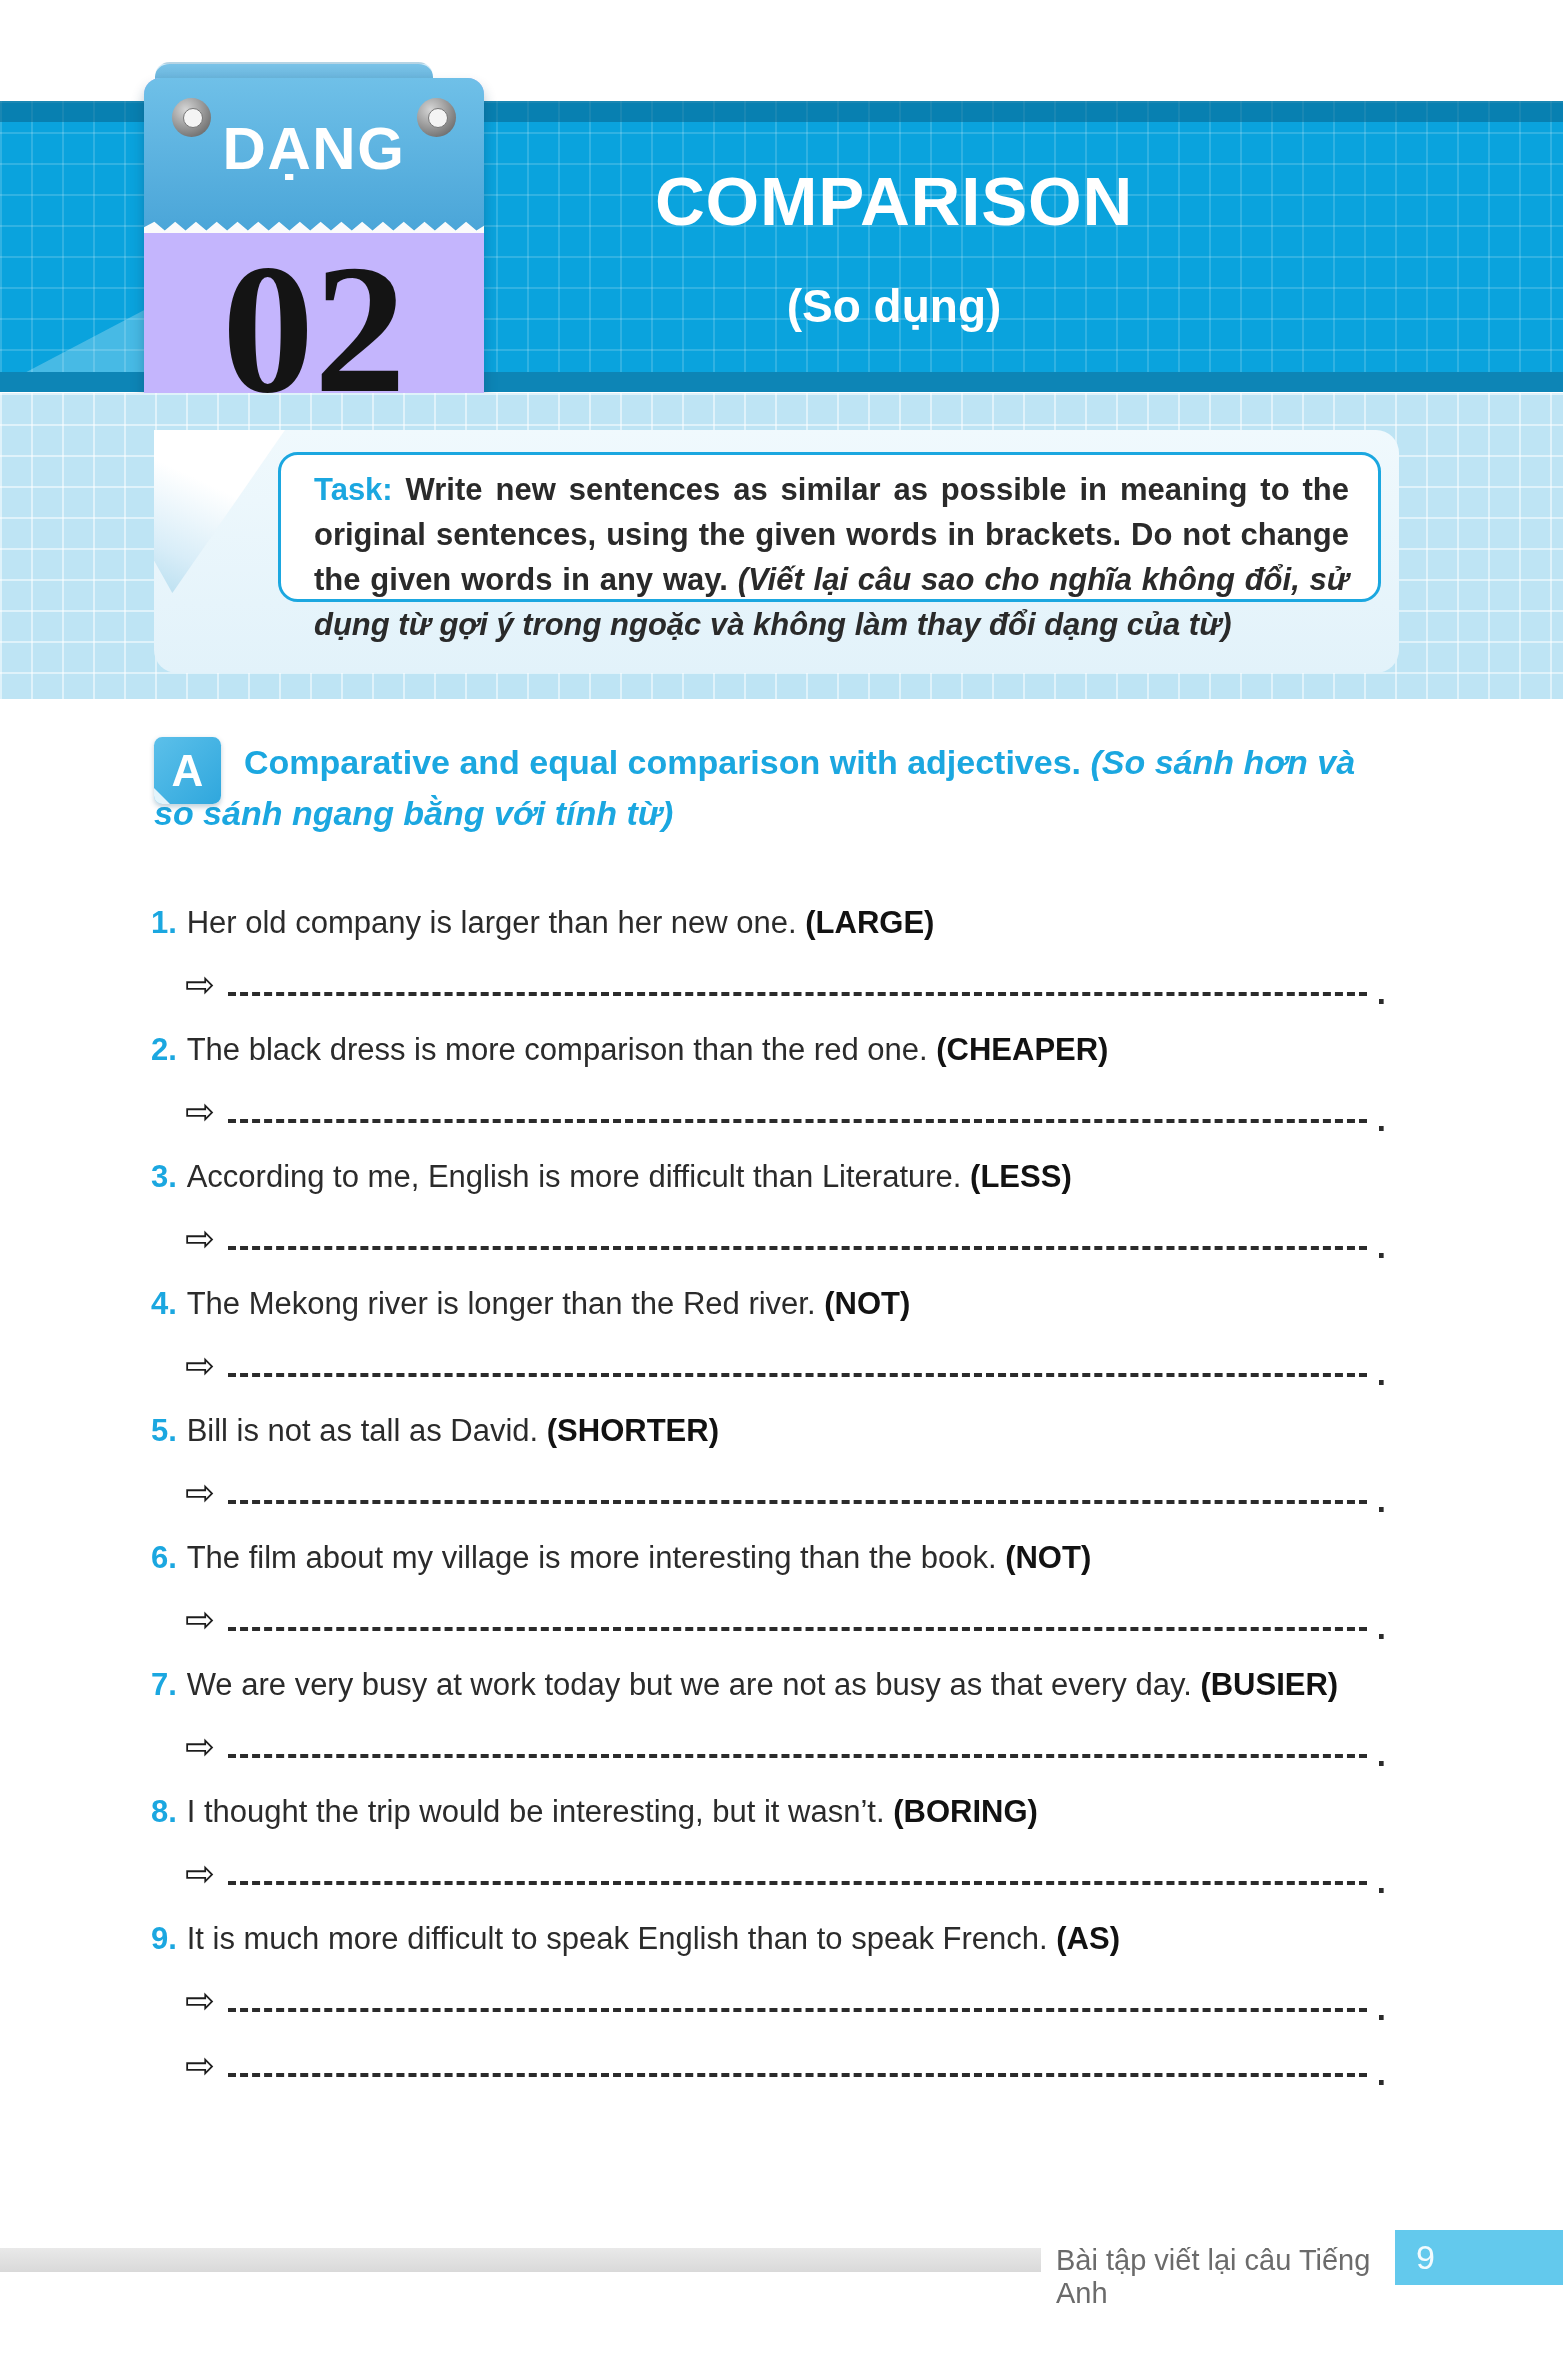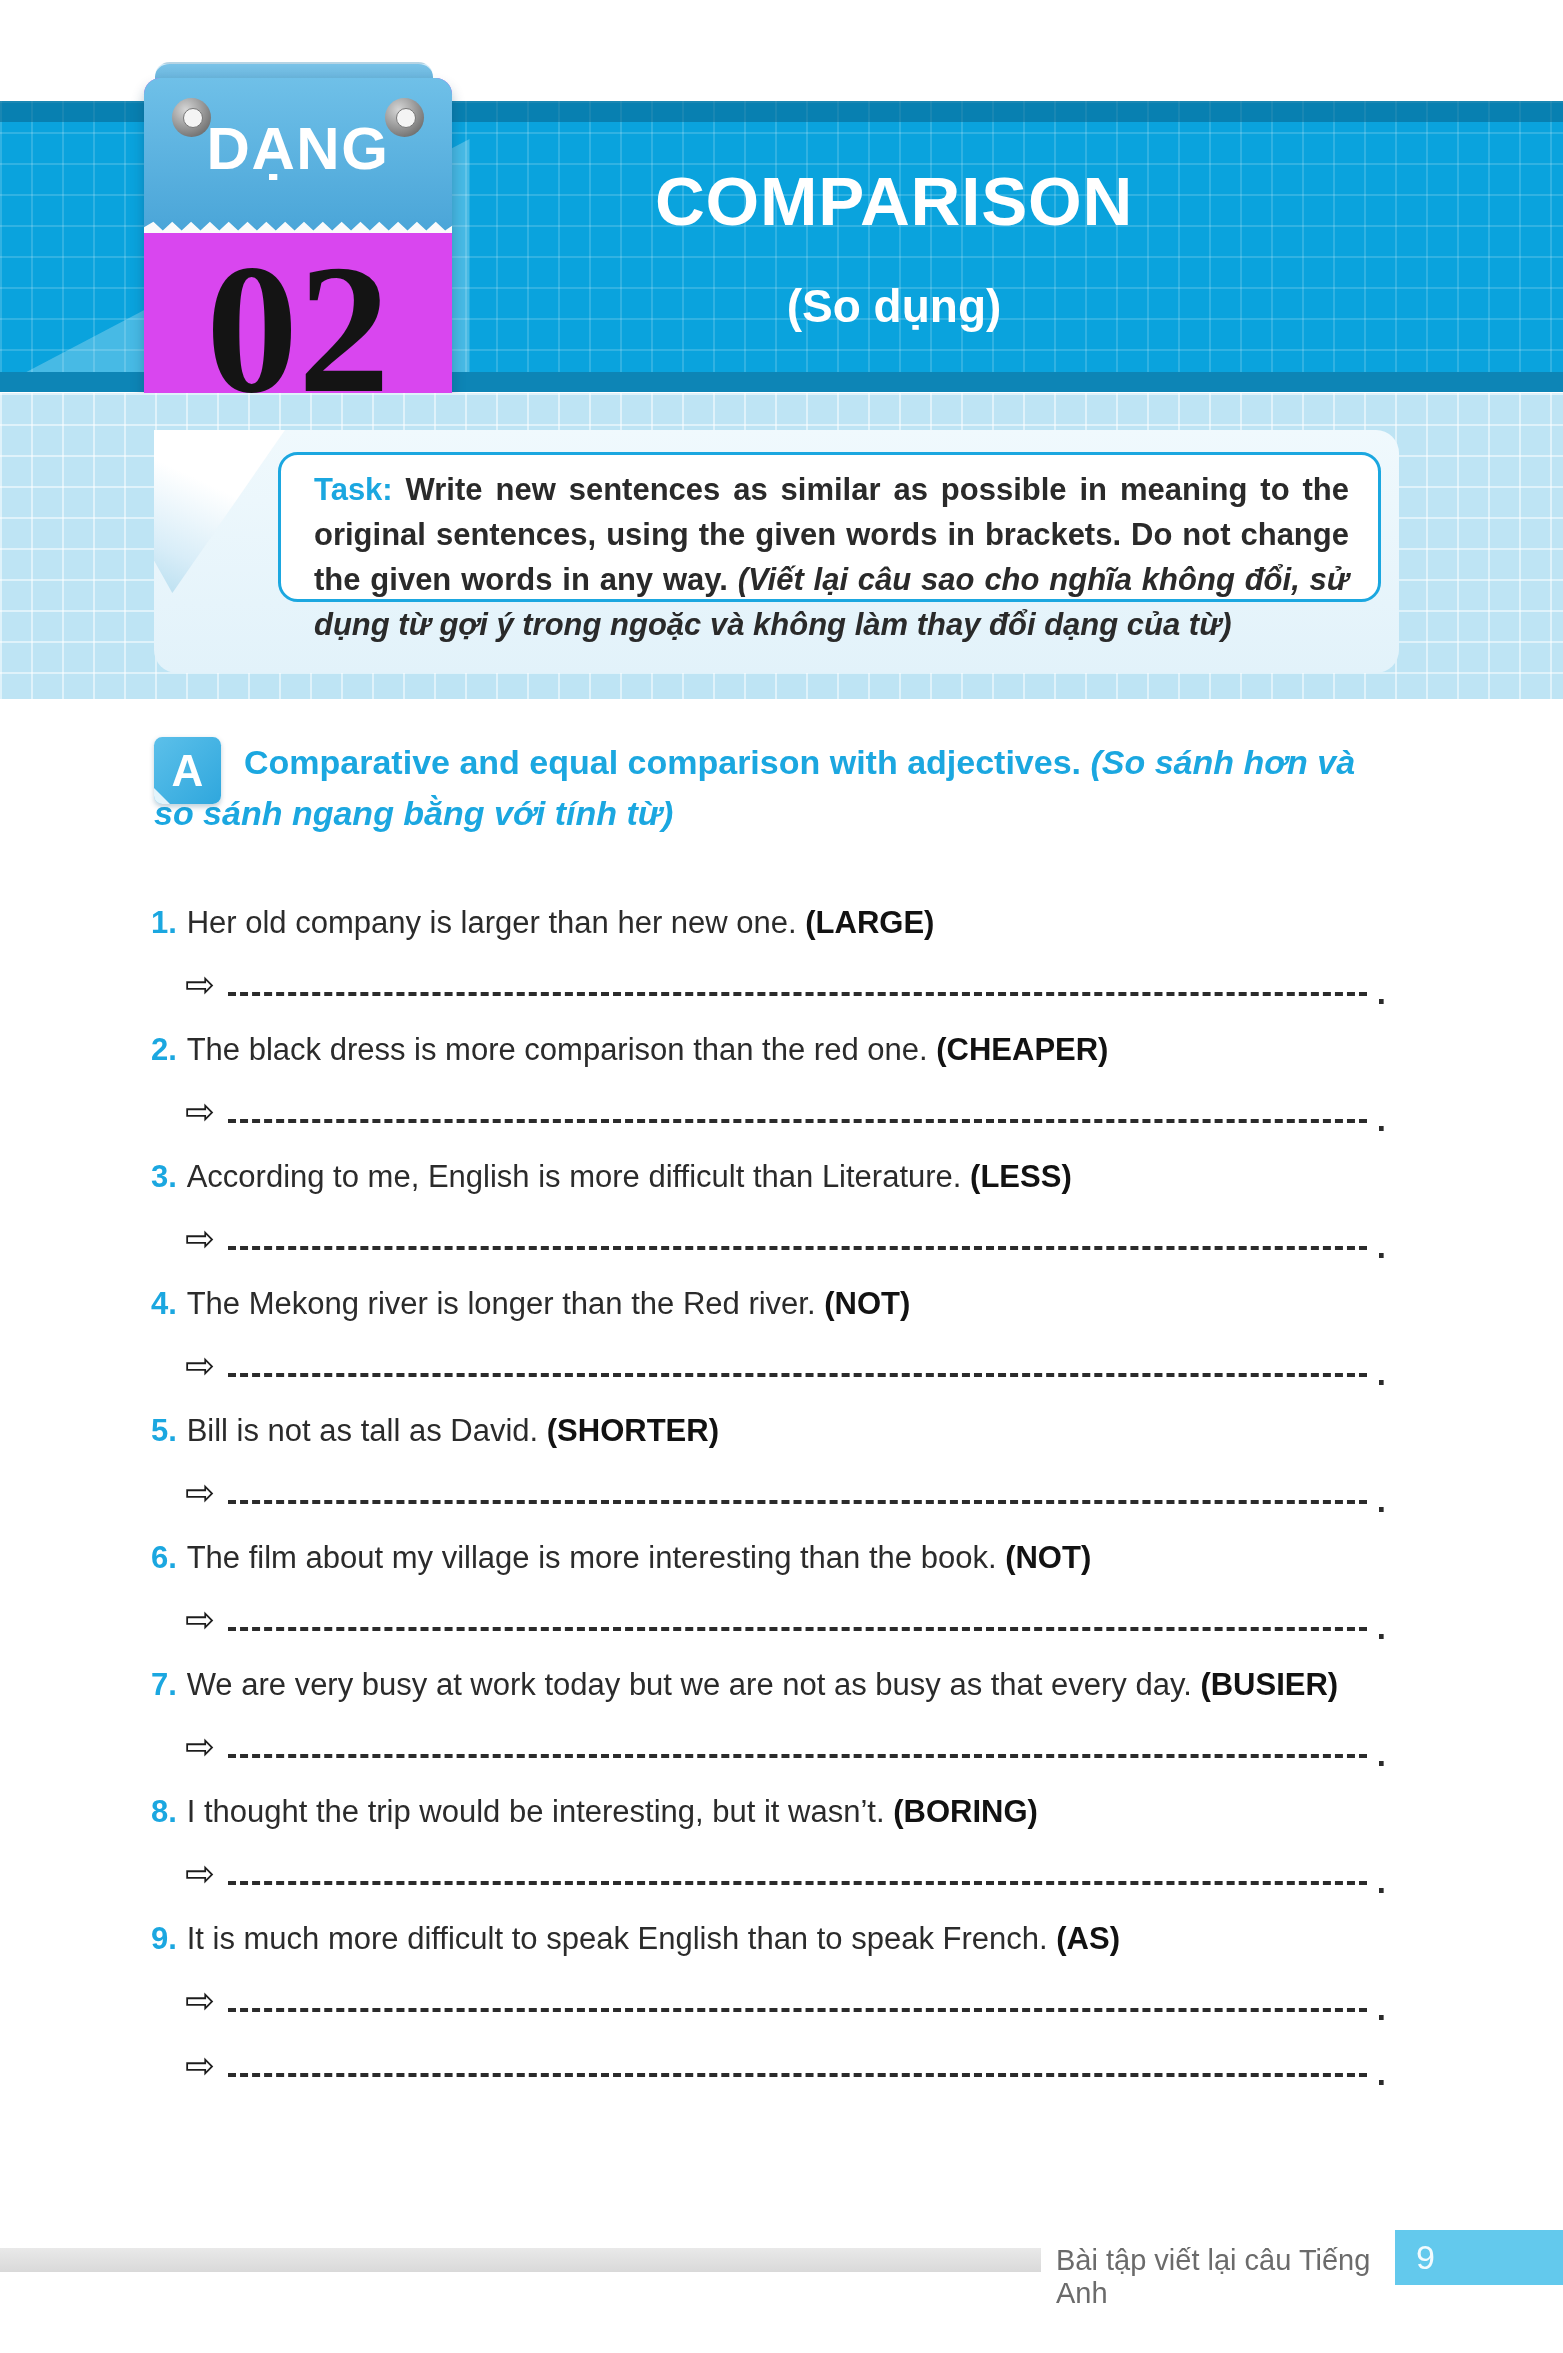--- a/index.html
+++ b/index.html
@@ -85,22 +85,22 @@
 
   
   .calendar{position:absolute; left:144px; top:62px; width:301px; height:384px;}
   .cal-cap{
     position:absolute; left:11.4px; top:0; width:278px; height:69px;
     border-radius:14.7px 14.7px 11.4px 11.4px;
     background:linear-gradient(180deg,#7ac3e8 0%, #2e82b1 100%);
     border-top:2.5px solid rgba(255,255,255,.65);
   }
   .cal-card{
-    position:absolute; left:0; top:16.3px; width:308px; height:343px;
-    background:#d946ef; border-radius:16.3px; overflow:hidden;
+    position:absolute; left:0; top:16.3px; width:340px; height:343px;
+    background:#c4b5fd; border-radius:16.3px; overflow:hidden;
     box-shadow:0 8.2px 13px rgba(20,60,90,.32);
   }
   .cal-head{
     position:relative; width:100%; height:155px;
     background:linear-gradient(180deg,#6fc0e8 0%, #4aa5d8 100%);
   }
   .cal-label{
     text-align:center; padding-top:39px;
     font-size:60px; line-height:64px; font-weight:bold; color:#fff; letter-spacing:1.6px;
   }

